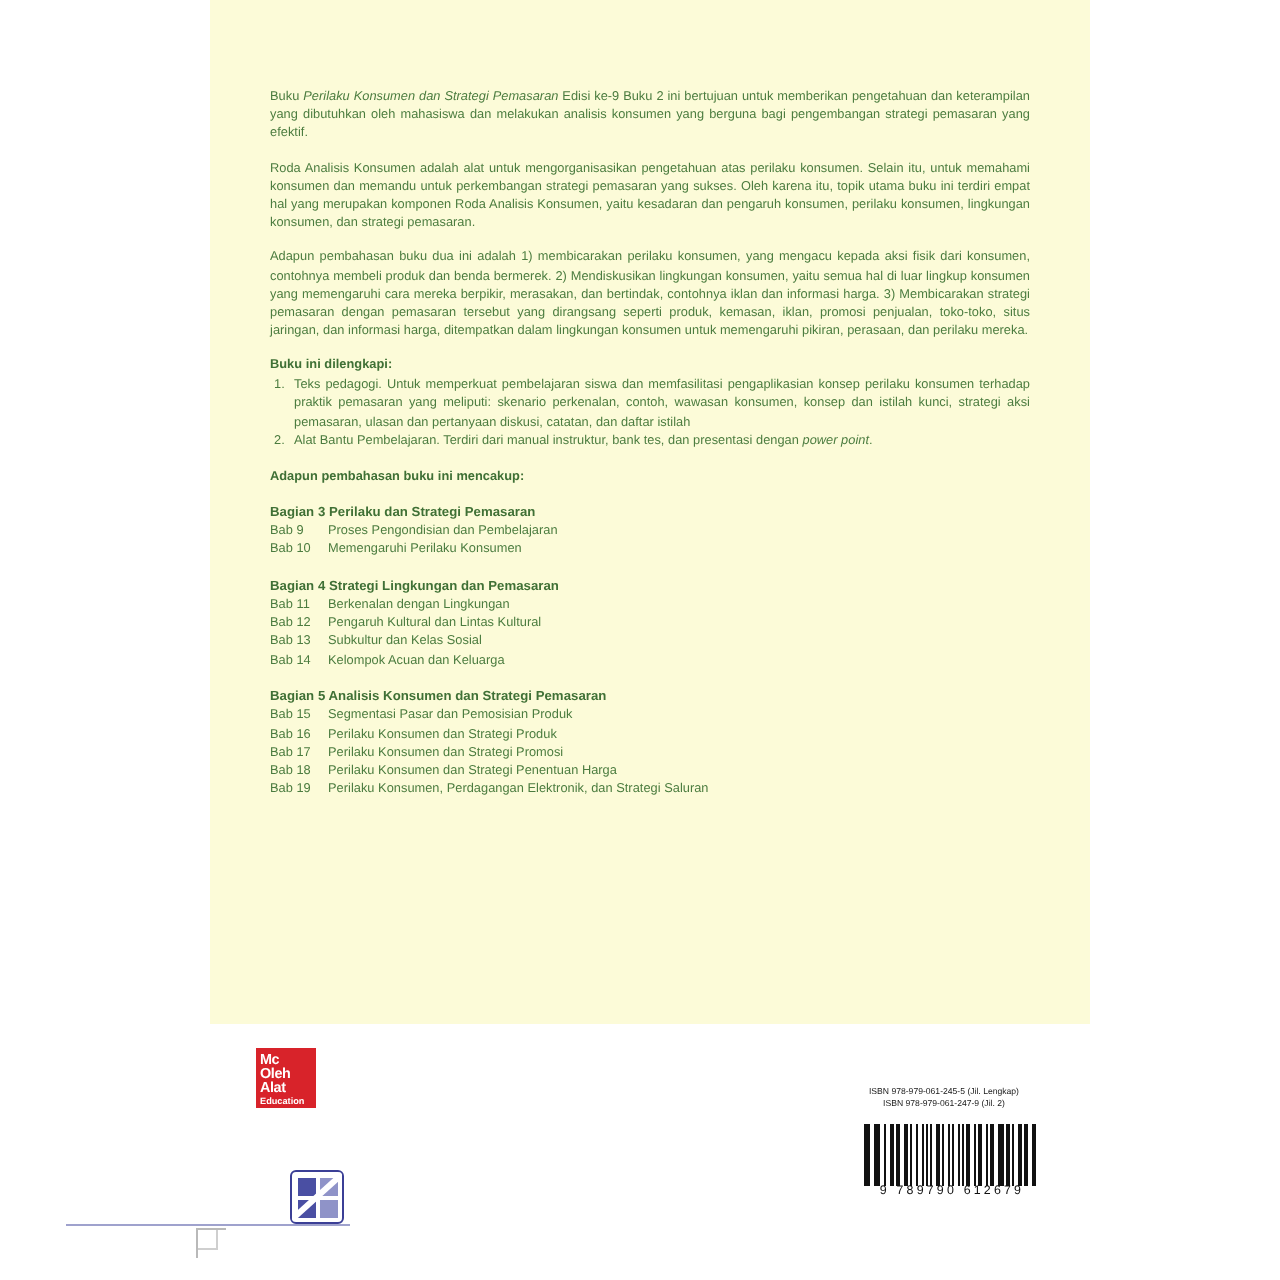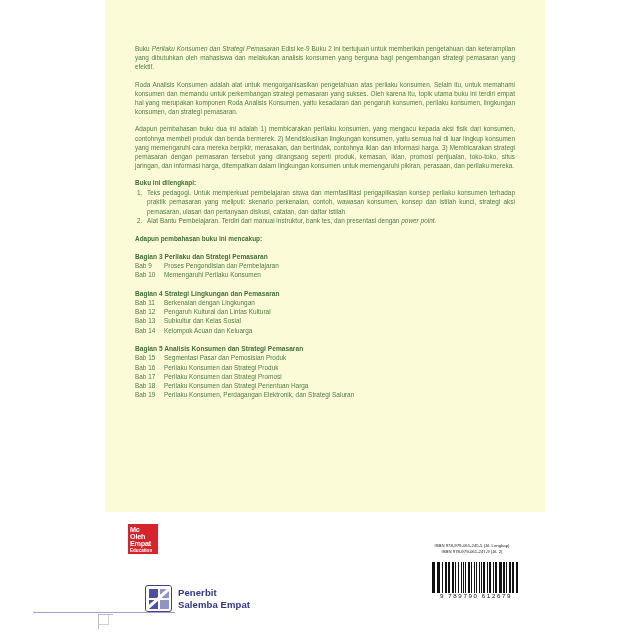--- a/index.html
+++ b/index.html
@@ -294,36 +294,32 @@
       </div>
 
     </div>
   </div>
 
   <div id="bottom-band"></div>
 
   <div id="mcgraw">
     <span class="mcline">Mc</span>
     <span class="mcline">Oleh</span>
-    <span class="mcline">Empat</span>
+    <span class="mcline">Alat</span>
     <span class="edu">Education</span>
   </div>
 
   <div id="salemba">
     <div id="sal-mark">
       <span class="sq" id="sq-tl"></span>
       <span class="sq" id="sq-tr"></span>
       <span class="sq" id="sq-bl"></span>
       <span class="sq" id="sq-br"></span>
       <span id="sq-slash"></span>
     </div>
-    <div id="sal-text">
-      <div>Penerbit</div>
-      <div>Salemba  Empat</div>
-    </div>
   </div>
   <div id="sal-rule"></div>
 
   <div id="isbn-block">
     <div>ISBN 978-979-061-245-5 (Jil. Lengkap)</div>
     <div>ISBN 978-979-061-247-9 (Jil. 2)</div>
   </div>
 
   <div id="barcode">
       <i style="width: 0.769231%; background: rgb(17, 17, 17);"></i>

